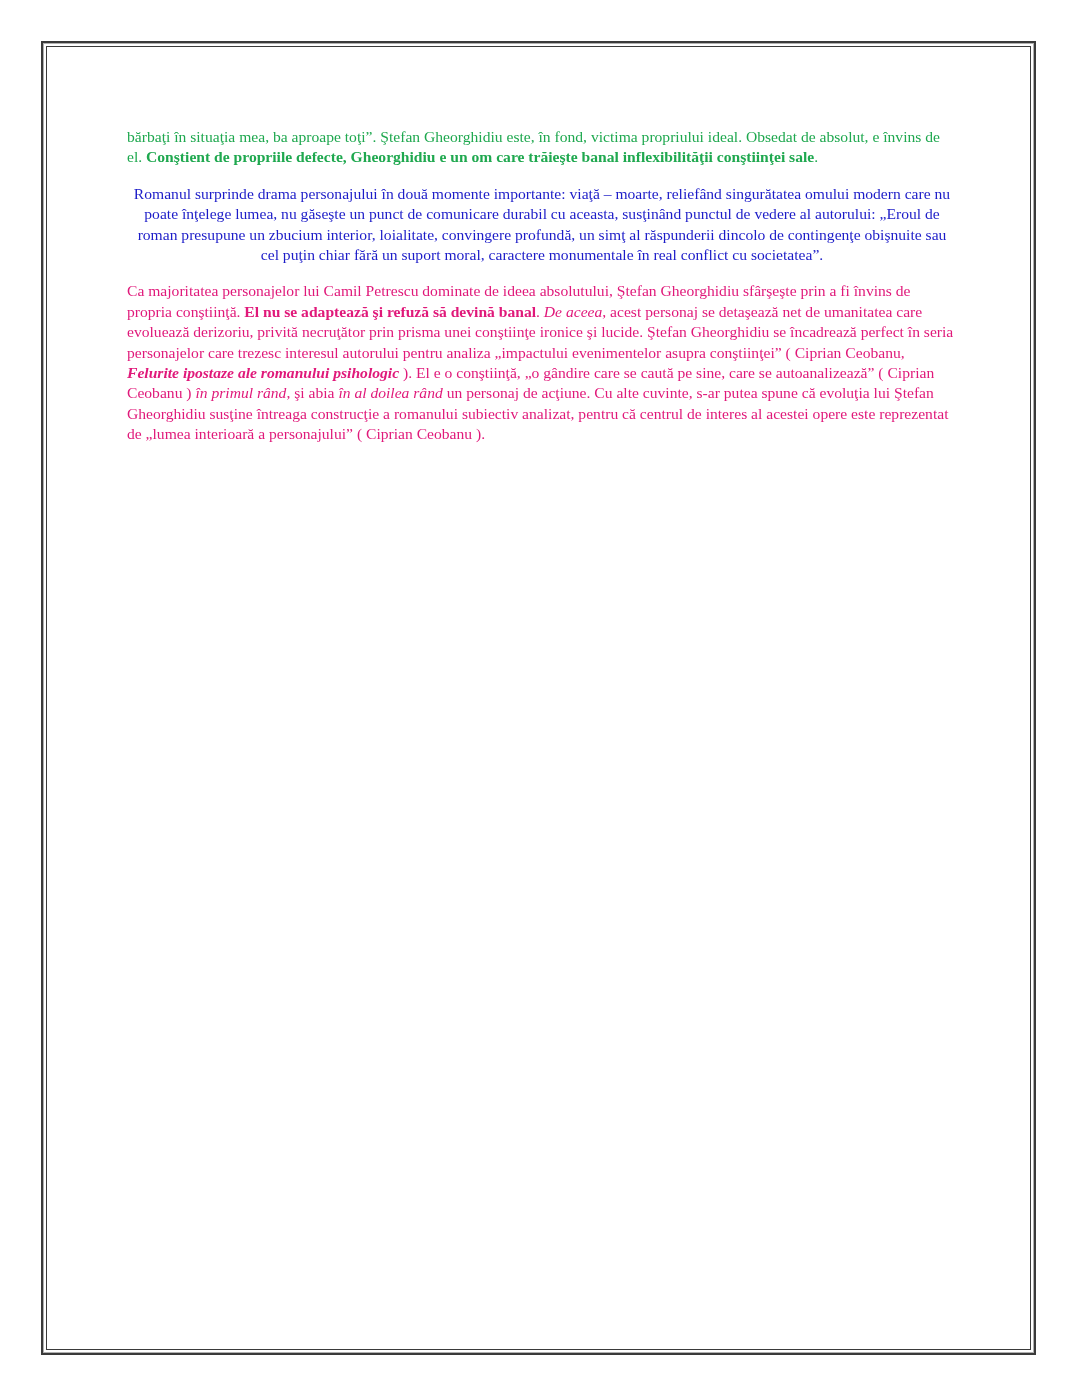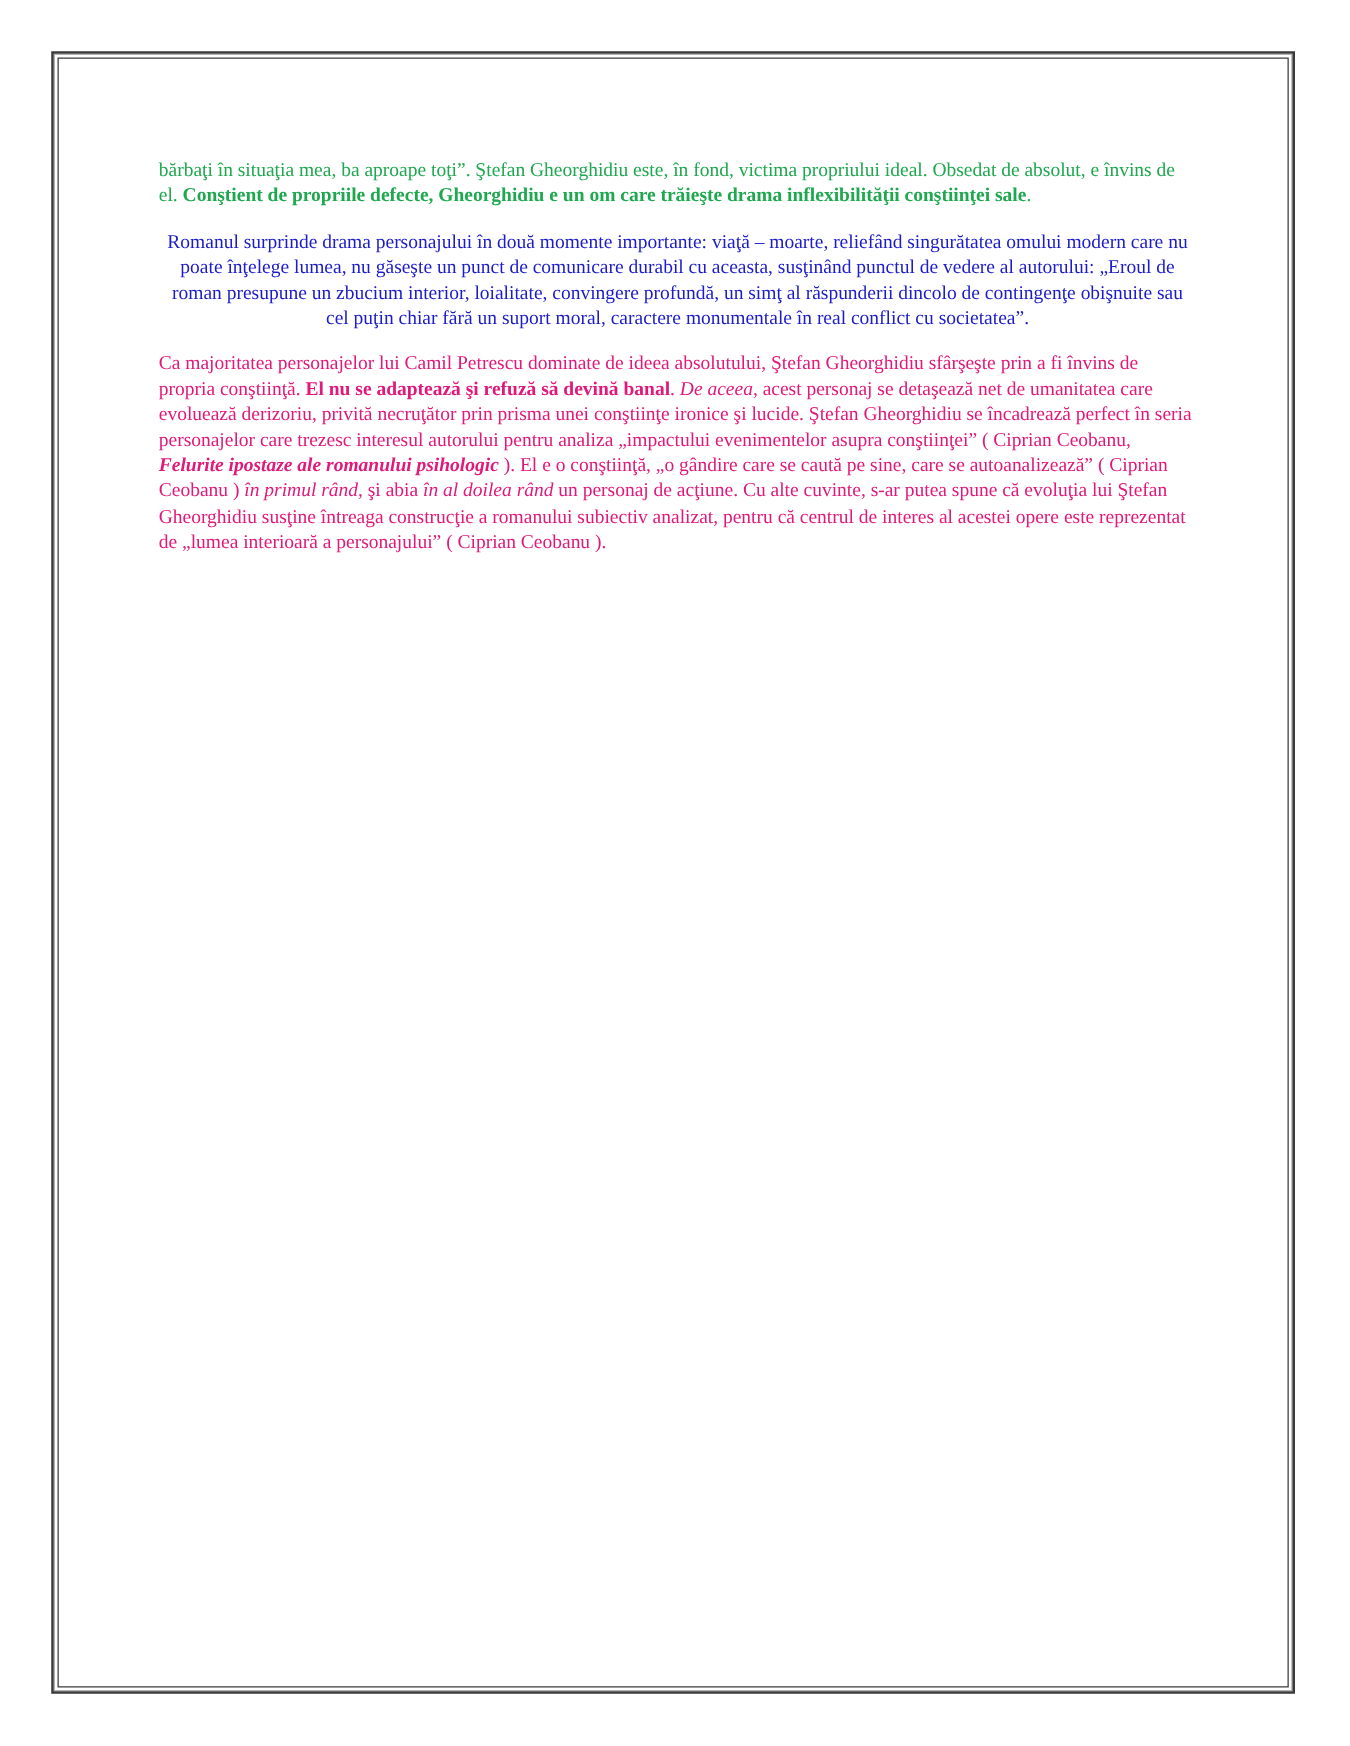--- a/index.html
+++ b/index.html
@@ -26,18 +26,18 @@
   .pink { color: #e0197a; }
   b { font-weight: bold; }
   i { font-style: italic; }
 </style>
 </head>
 <body>
 
 <div class="page-frame"></div>
 
 <div class="content">
-  <p class="para green"><span>bărbaţi în situaţia mea, ba aproape toţi”. Ştefan Gheorghidiu este, în fond, victima propriului ideal. Obsedat de absolut, e învins de el. </span><b>Conştient de propriile defecte, Gheorghidiu e un om care trăieşte drama inflexibilităţii conştiinţei sale</b><span>.</span></p>
+  <p class="para green"><span>bărbaţi în situaţia mea, ba aproape toţi”. Ştefan Gheorghidiu este, în fond, victima propriului ideal. Obsedat de absolut, e învins de el. </span><b>Conştient de propriile defecte, Gheorghidiu e un om care trăieşte banal inflexibilităţii conştiinţei sale</b><span>.</span></p>
 
   <p class="para blue"><span>Romanul surprinde drama personajului în două momente importante: viaţă – moarte, reliefând singurătatea omului modern care nu poate înţelege lumea, nu găseşte un punct de comunicare durabil cu aceasta, susţinând punctul de vedere al autorului: „Eroul de roman presupune un zbucium interior, loialitate, convingere profundă, un simţ al răspunderii dincolo de contingenţe obişnuite sau cel puţin chiar fără un suport moral, caractere monumentale în real conflict cu societatea”.</span></p>
 
   <p class="para pink"><span>Ca majoritatea personajelor lui Camil Petrescu dominate de ideea absolutului, Ştefan Gheorghidiu sfârşeşte prin a fi învins de propria conştiinţă. </span><b>El nu se adaptează şi refuză să devină banal</b><span>. </span><i>De aceea</i><span>, acest personaj se detaşează net de umanitatea care evoluează derizoriu, privită necruţător prin prisma unei conştiinţe ironice şi lucide. Ştefan Gheorghidiu se încadrează perfect în seria personajelor care trezesc interesul autorului pentru analiza „impactului evenimentelor asupra conştiinţei” ( Ciprian Ceobanu, </span><b><i>Felurite ipostaze ale romanului psihologic</i></b><span> ). El e o conştiinţă, „o gândire care se caută pe sine, care se autoanalizează” ( Ciprian Ceobanu ) </span><i>în primul rând</i><span>, şi abia </span><i>în al doilea rând</i><span> un personaj de acţiune. Cu alte cuvinte, s-ar putea spune că evoluţia lui Ştefan Gheorghidiu susţine întreaga construcţie a romanului subiectiv analizat, pentru că centrul de interes al acestei opere este reprezentat de „lumea interioară a personajului” ( Ciprian Ceobanu ).</span></p>
 </div>
 
 </body></html>

